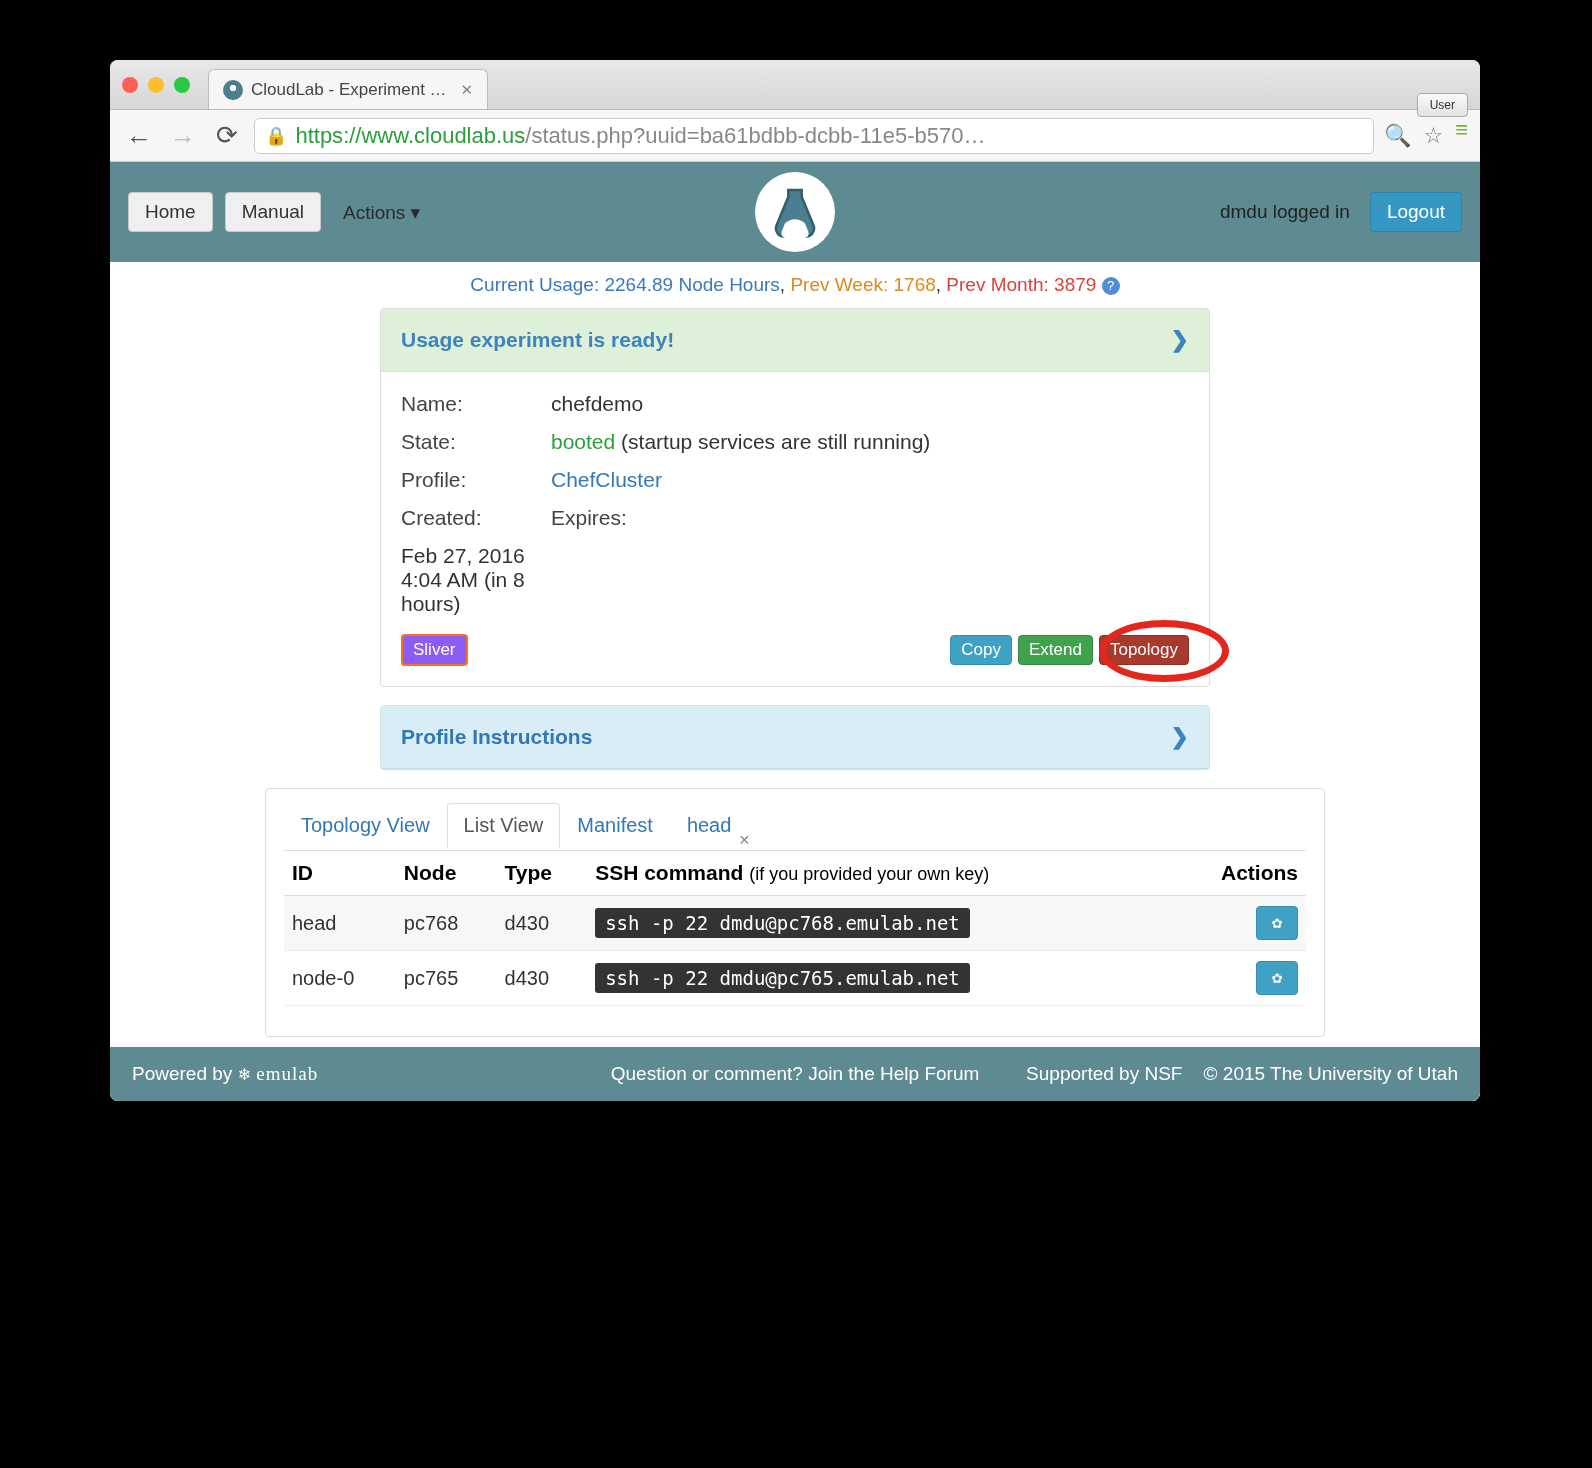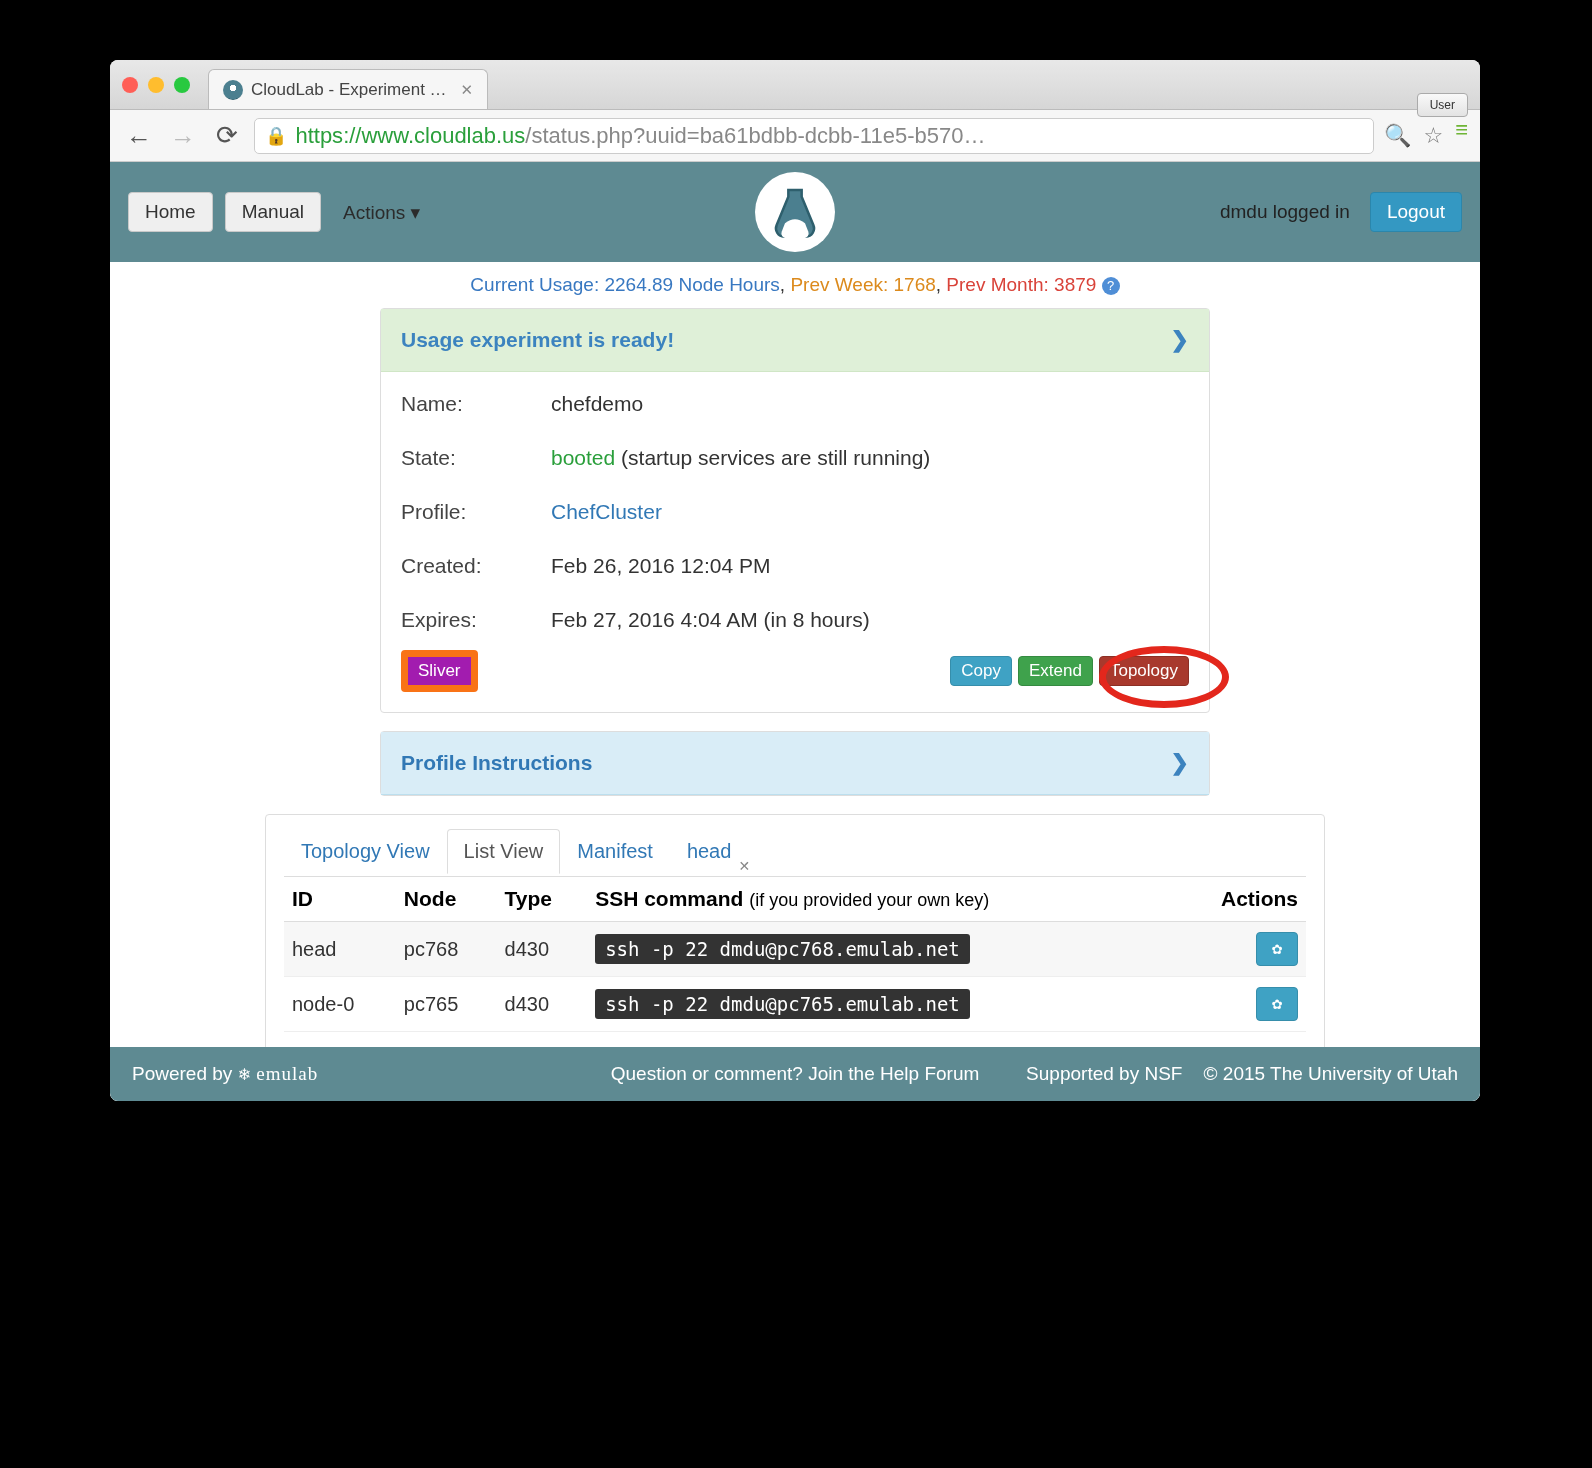--- a/index.html
+++ b/index.html
@@ -117,27 +117,27 @@
   }
   .panel.success .panel-head { background:#dff0d8; border-bottom:1px solid #d0e6c6; color:#3c83bf; }
   .panel.info .panel-head { background:#d9edf7; border-bottom:1px solid #bcdfee; color:#3178b5; }
   .panel-head {
     padding:18px 20px; font-size:21px; font-weight:600;
     display:flex; align-items:center;
   }
   .panel-head .chev { margin-left:auto; color:#3c83bf; font-size:22px; }
   .panel-body { padding: 20px; }
 
-  .kv { display:grid; grid-template-columns: 150px 1fr; row-gap:30px; font-size:21px; color:#333; }
+  .kv { display:grid; grid-template-columns: 150px 1fr; row-gap:14px; font-size:21px; color:#333; }
   .kv .k { color:#444; }
   .state-booted { color:#2a9f3b; }
   .profile-link { color:#3178b5; }
   .btn-row { display:flex; margin-top:18px; align-items:center; }
   .btn-sm { padding:4px 10px; font-size:17px; border-radius:4px; color:#fff; }
-  .btn-blue{background:#a21caf;border:7px solid #f97316;}
+  .btn-blue{background:#8b5cf6;border:2px solid #f97316;}
   .btn-teal{background:#3fa2c4;border:1px solid #368eab;}
   .btn-green{background:#3fa24c;border:1px solid #358a41;}
   .btn-red{background:#a8392d;border:1px solid #8c2f25;}
   .spacer{flex:1;}
   .red-circle{
     position:absolute;
     border:7px solid #e3271c; border-radius:50%;
     width:130px; height:62px;
     pointer-events:none;
   }
@@ -282,21 +282,20 @@
           <div class="k">State:</div>
           <div>
             <span class="state-booted">booted</span>
             <span>(startup services are still running)</span>
           </div>
 
           <div class="k">Profile:</div>
           <div><a href="#" class="profile-link">ChefCluster</a></div>
 
           <div class="k">Created:</div>
-          <div>Feb 26, 2016 12:04 PM</div>
 
           <div class="k">Expires:</div>
           <div>Feb 27, 2016 4:04 AM (in 8 hours)</div>
         </div>
 
         <div class="btn-row">
           <button class="btn-sm btn-blue">Sliver</button>
           <div class="spacer"></div>
           <button class="btn-sm btn-teal" style="margin-right:6px;">Copy</button>
           <button class="btn-sm btn-green" style="margin-right:6px;">Extend</button>

